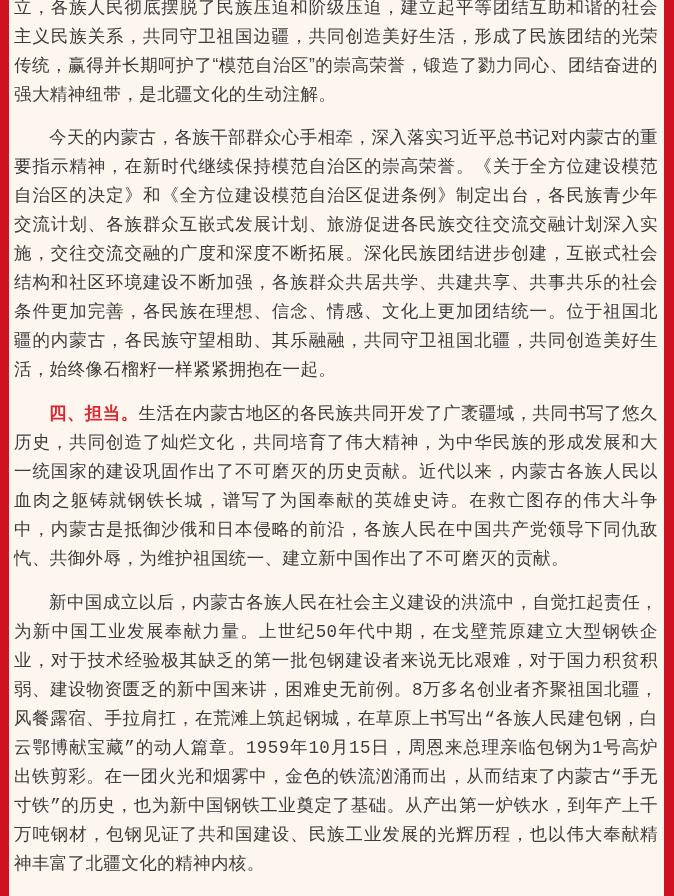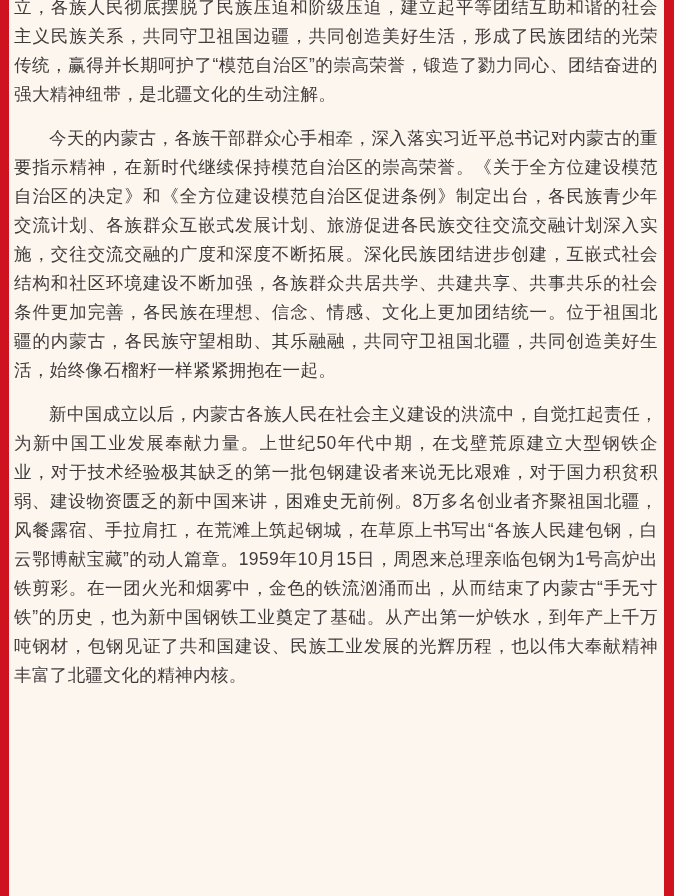--- a/index.html
+++ b/index.html
@@ -45,20 +45,21 @@
     font-size: 17.5px;
     line-height: 29px;
     letter-spacing: 0.4px;
     color: var(--ink, #3f3b3b);
     text-align: justify;
     text-justify: inter-character;
     word-break: break-all;
   }
   .article p.indent {
     text-indent: 2em;
+    font-family: Liberation Mono, monospace;
   }
   .article p.first {
     margin-top: -7px; 
   }
   .article p.section {
     margin-top: 13px;
   }
   .lead {
     color: var(--accent, #db272e);
     font-weight: bold;
@@ -69,16 +70,17 @@
 
 <div class="page">
   <div class="edge left"></div>
   <div class="edge right"></div>
 
   <div class="article">
     <p class="first">立，各族人民彻底摆脱了民族压迫和阶级压迫，建立起平等团结互助和谐的社会主义民族关系，共同守卫祖国边疆，共同创造美好生活，形成了民族团结的光荣传统，赢得并长期呵护了“模范自治区”的崇高荣誉，锻造了勠力同心、团结奋进的强大精神纽带，是北疆文化的生动注解。</p>
 
     <p class="indent">今天的内蒙古，各族干部群众心手相牵，深入落实习近平总书记对内蒙古的重要指示精神，在新时代继续保持模范自治区的崇高荣誉。《关于全方位建设模范自治区的决定》和《全方位建设模范自治区促进条例》制定出台，各民族青少年交流计划、各族群众互嵌式发展计划、旅游促进各民族交往交流交融计划深入实施，交往交流交融的广度和深度不断拓展。深化民族团结进步创建，互嵌式社会结构和社区环境建设不断加强，各族群众共居共学、共建共享、共事共乐的社会条件更加完善，各民族在理想、信念、情感、文化上更加团结统一。位于祖国北疆的内蒙古，各民族守望相助、其乐融融，共同守卫祖国北疆，共同创造美好生活，始终像石榴籽一样紧紧拥抱在一起。</p>
 
+    <p class="indent section"><span class="lead">四、担当。</span><span>生活在内蒙古地区的各民族共同开发了广袤疆域，共同书写了悠久历史，共同创造了灿烂文化，共同培育了伟大精神，为中华民族的形成发展和大一统国家的建设巩固作出了不可磨灭的历史贡献。近代以来，内蒙古各族人民以血肉之躯铸就钢铁长城，谱写了为国奉献的英雄史诗。在救亡图存的伟大斗争中，内蒙古是抵御沙俄和日本侵略的前沿，各族人民在中国共产党领导下同仇敌忾、共御外辱，为维护祖国统一、建立新中国作出了不可磨灭的贡献。</span></p>
 
     <p class="indent">新中国成立以后，内蒙古各族人民在社会主义建设的洪流中，自觉扛起责任，为新中国工业发展奉献力量。上世纪50年代中期，在戈壁荒原建立大型钢铁企业，对于技术经验极其缺乏的第一批包钢建设者来说无比艰难，对于国力积贫积弱、建设物资匮乏的新中国来讲，困难史无前例。8万多名创业者齐聚祖国北疆，风餐露宿、手拉肩扛，在荒滩上筑起钢城，在草原上书写出“各族人民建包钢，白云鄂博献宝藏”的动人篇章。1959年10月15日，周恩来总理亲临包钢为1号高炉出铁剪彩。在一团火光和烟雾中，金色的铁流汹涌而出，从而结束了内蒙古“手无寸铁”的历史，也为新中国钢铁工业奠定了基础。从产出第一炉铁水，到年产上千万吨钢材，包钢见证了共和国建设、民族工业发展的光辉历程，也以伟大奉献精神丰富了北疆文化的精神内核。</p>
   </div>
 </div>
 
 </body></html>

